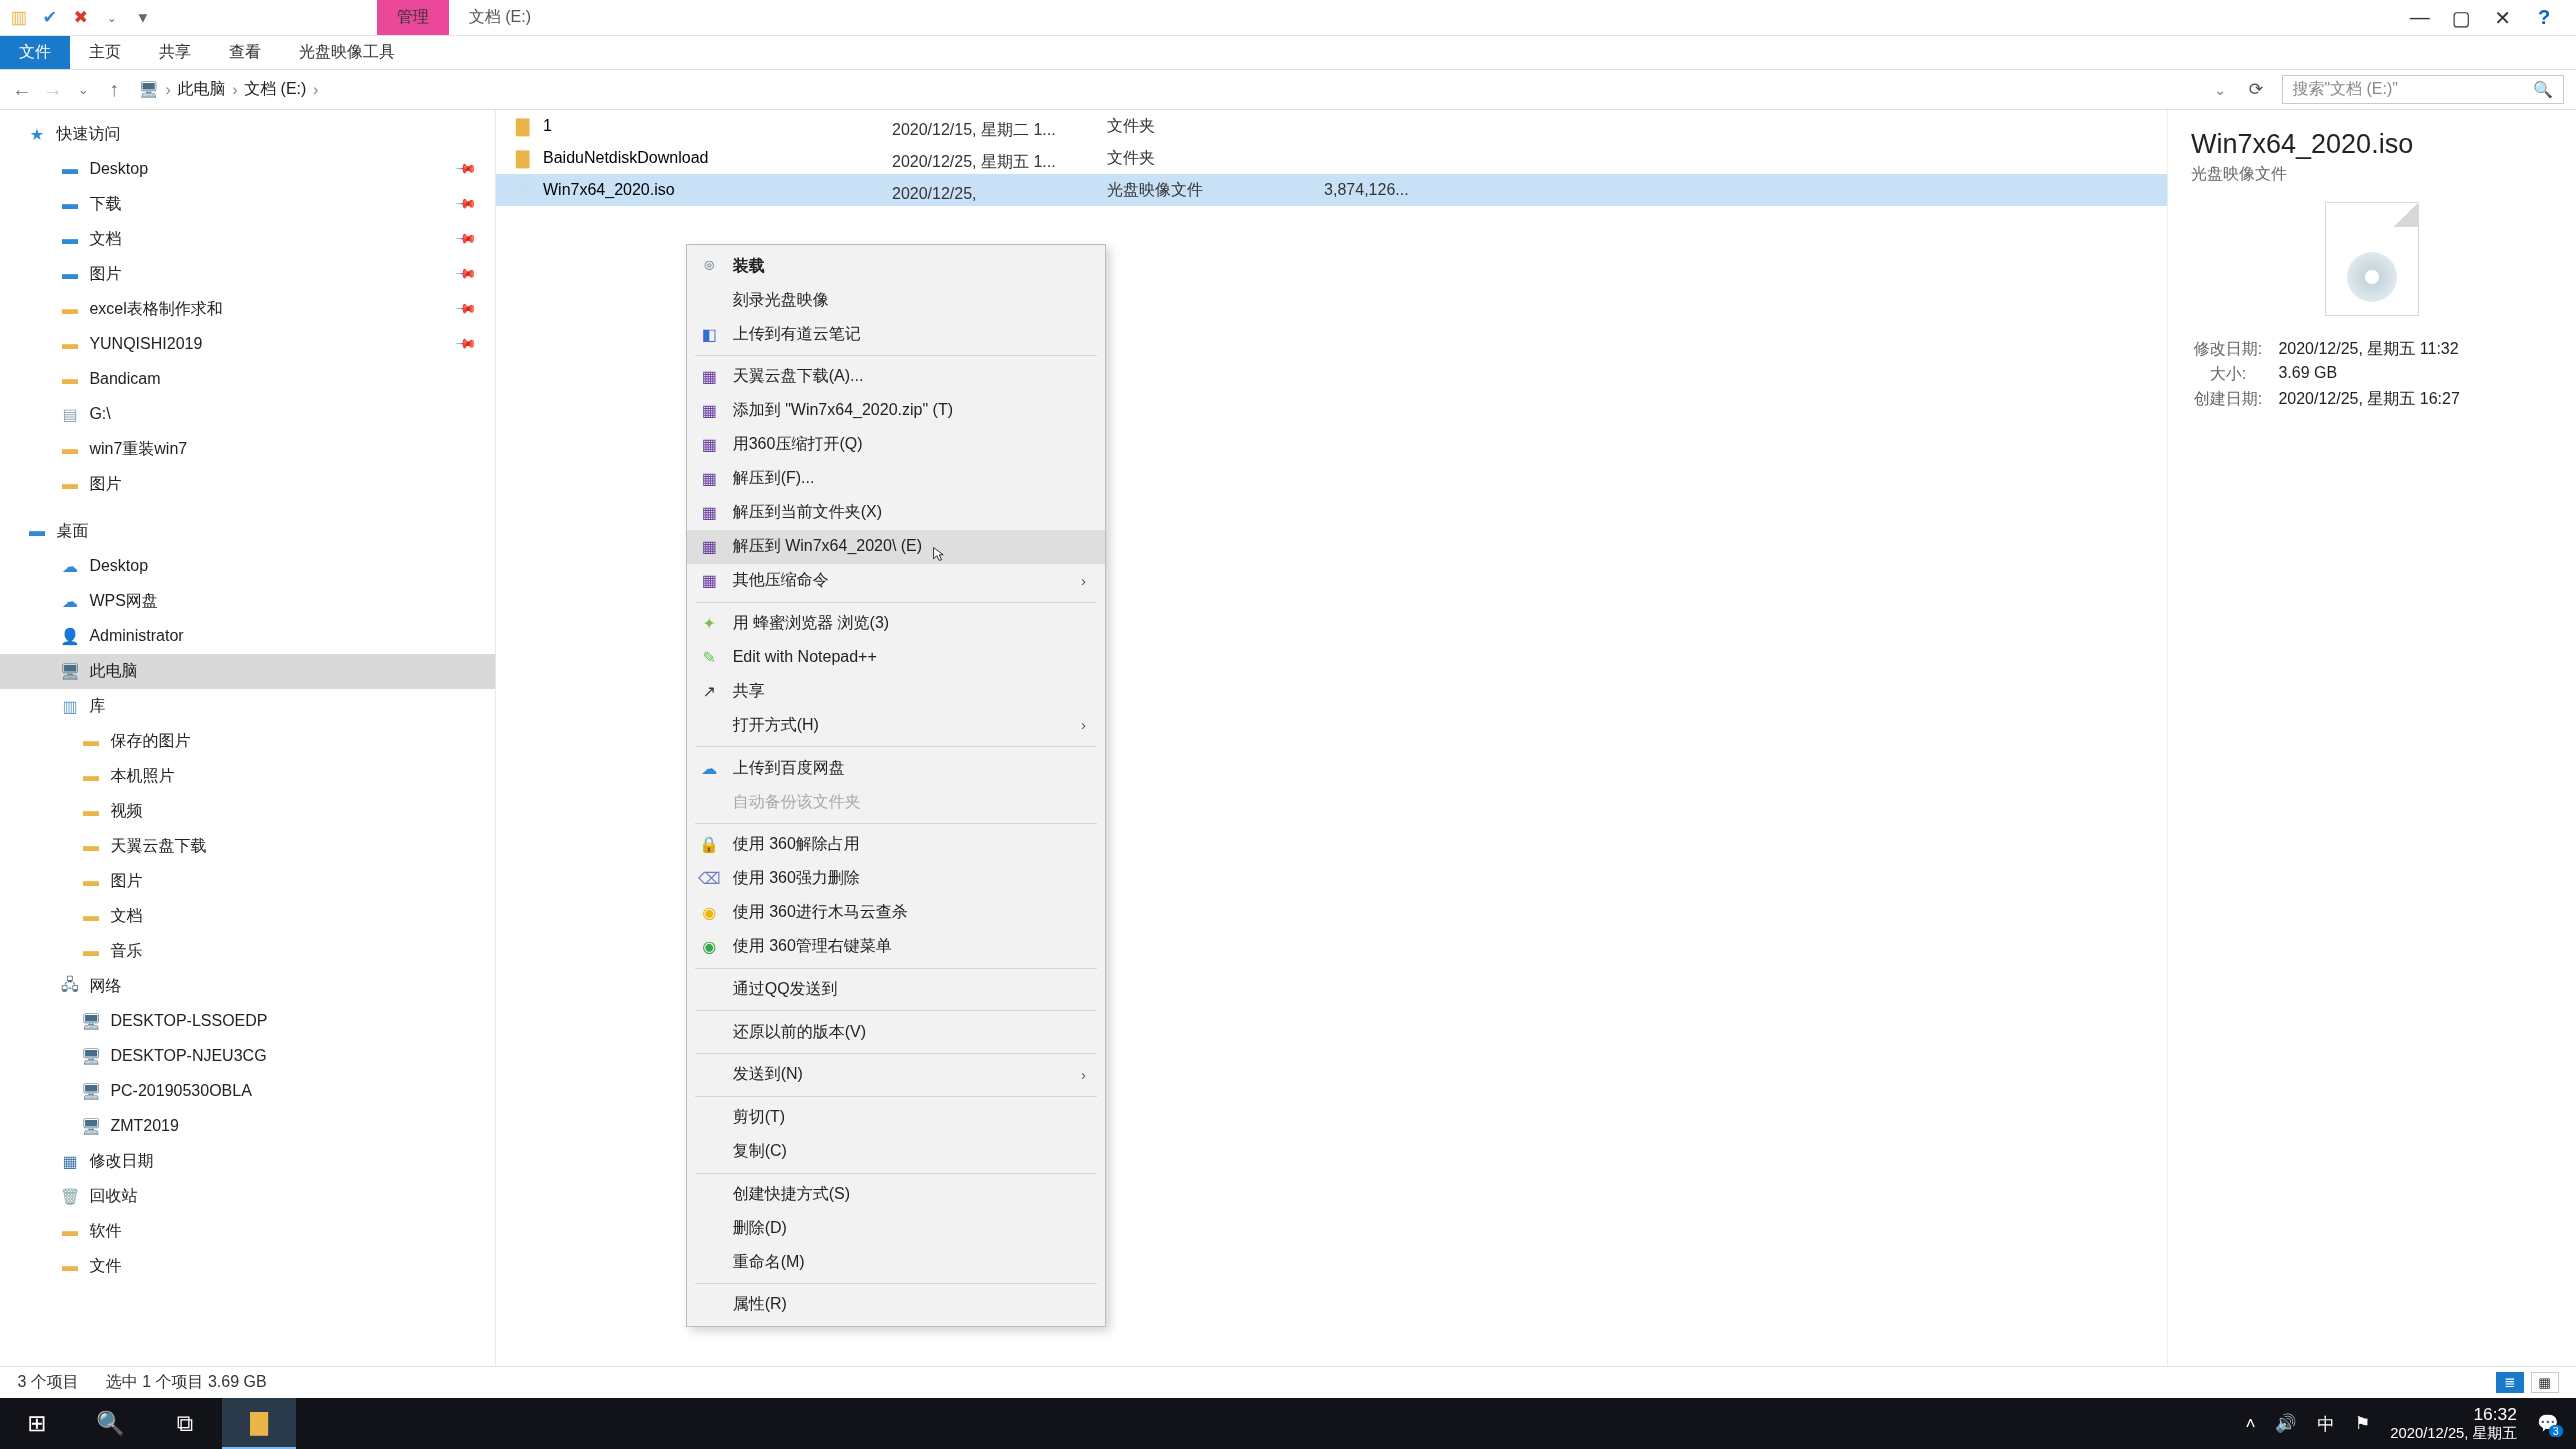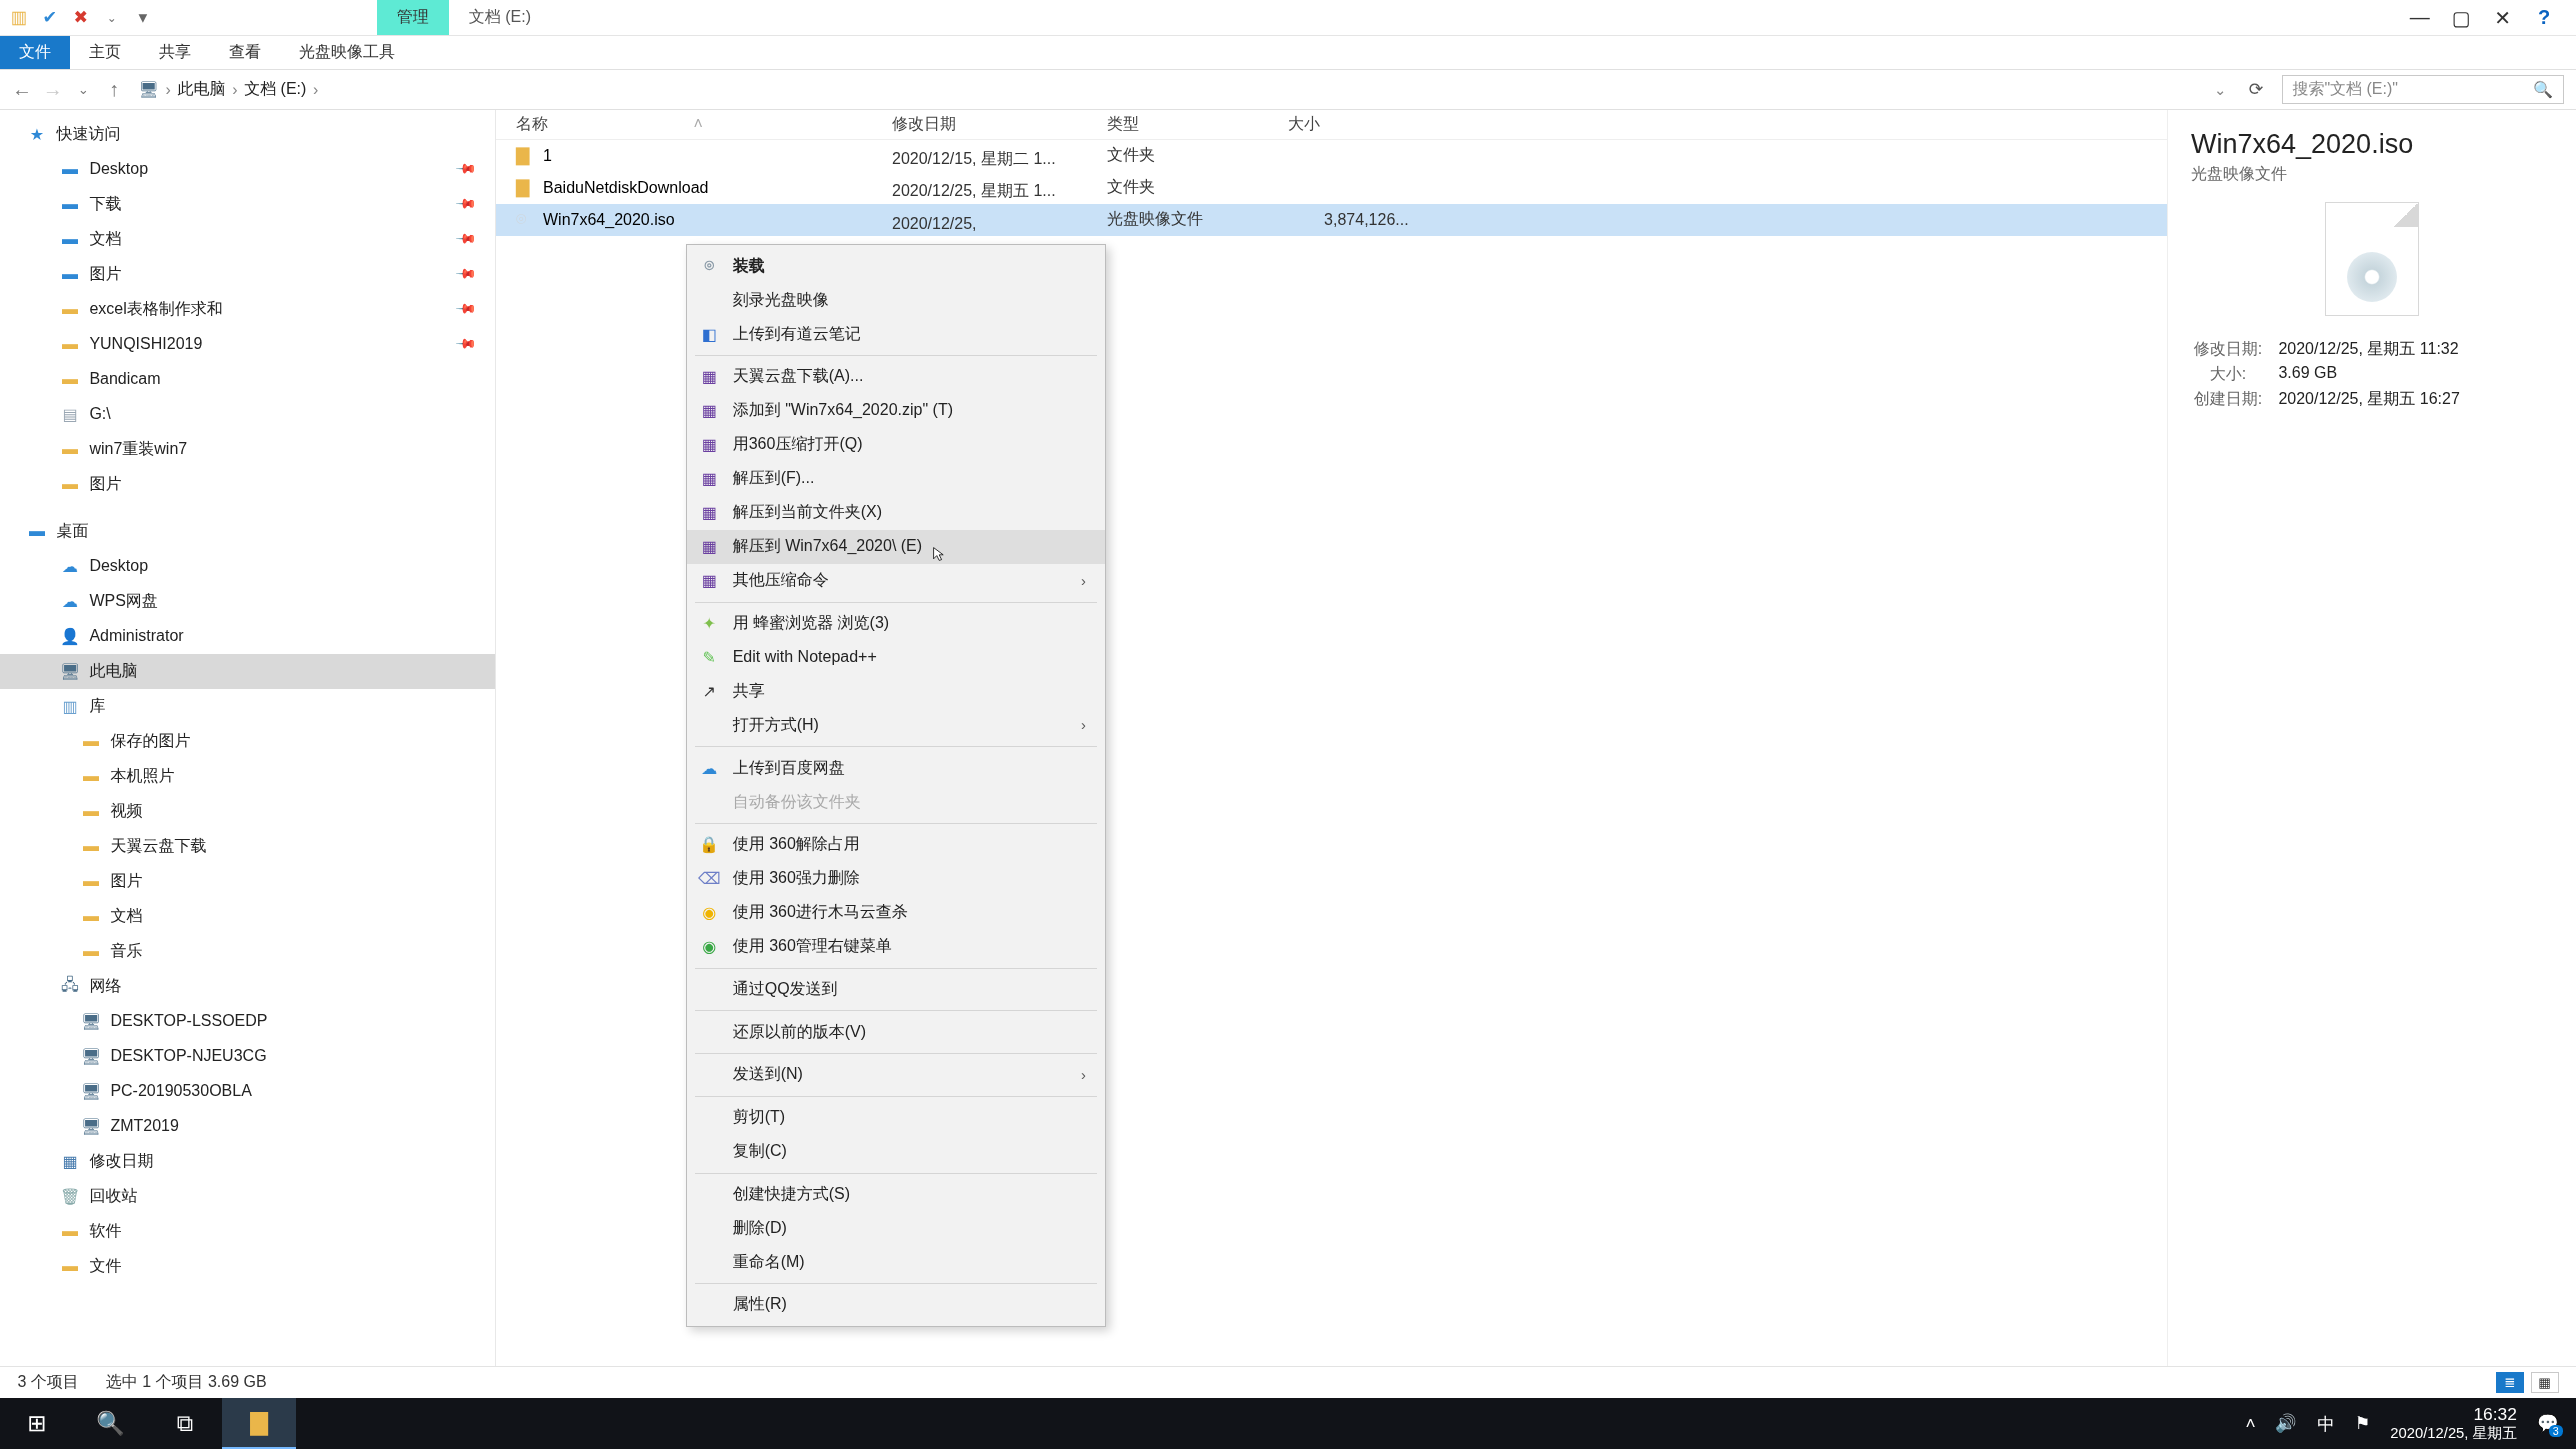--- a/index.html
+++ b/index.html
@@ -4,21 +4,21 @@
 <style>
 * { margin: 0; padding: 0; box-sizing: border-box; font-family: "Microsoft YaHei", "Segoe UI", sans-serif; font-size: 16px; }
 html, body { width: 2576px; height: 1449px; overflow: hidden; background: #fff; }
 
 
 .titlebar { display:flex; align-items:center; height:36px; background:#fff; border-bottom:0.7px solid #e5e5e5;}
 .qat { display:flex; align-items:center; gap:12px; padding:0 9.4px;}
 .qat .ic { width:19px; height:19px; display:flex; align-items:center; justify-content:center; font-size:17.4px;}
 .title-tabs { display:flex; align-items:center; height:100%;}
 .title-tab { padding:0 20px; height:100%; display:flex; align-items:center; color:#555;}
-.title-tab.pink { background:#5eead4; color:#333;}
+.title-tab.pink { background:#ec4899; color:#333;}
 .title-winbtns { margin-left:auto; display:flex; align-items:center; gap:17.4px; padding-right:20px;}
 .title-winbtns .wbtn { width:24px; height:24px; font-size:20px; display:flex; align-items:center; justify-content:center; color:#333;}
 .title-winbtns .help { color:#0a63c1; font-weight:bold;}
 
 
 .ribbon { display:flex; align-items:center; height:34px; border-bottom:0.7px solid #e0e0e0;}
 .ribbon .rtab { padding:0 19px; height:100%; display:flex; align-items:center; color:#333;}
 .ribbon .rtab.file { background:#1979ca; color:#fff;}
 
 
@@ -306,26 +306,20 @@
         <span class="ticon fold-y">▬</span>
         <span>软件</span>
       </div>
     <div class="node d1">
         <span class="ticon fold-y">▬</span>
         <span>文件</span>
       </div>
   </div>
 
   <div class="files">
-    <div class="hdr">
-      <div class="c-name"><span>名称</span> <span style="color:#aaa;margin-left:141px">˄</span></div>
-      <div class="c-date">修改日期</div>
-      <div class="c-type">类型</div>
-      <div class="c-size">大小</div>
-    </div>
 
     <div class="row">
       <span class="ficon">▇</span>
       <div class="c-name">1</div>
       <div class="c-date">2020/12/15, 星期二 1...</div>
       <div class="c-type">文件夹</div>
       <div class="c-size"></div>
     </div>
     <div class="row">
       <span class="ficon">▇</span>

